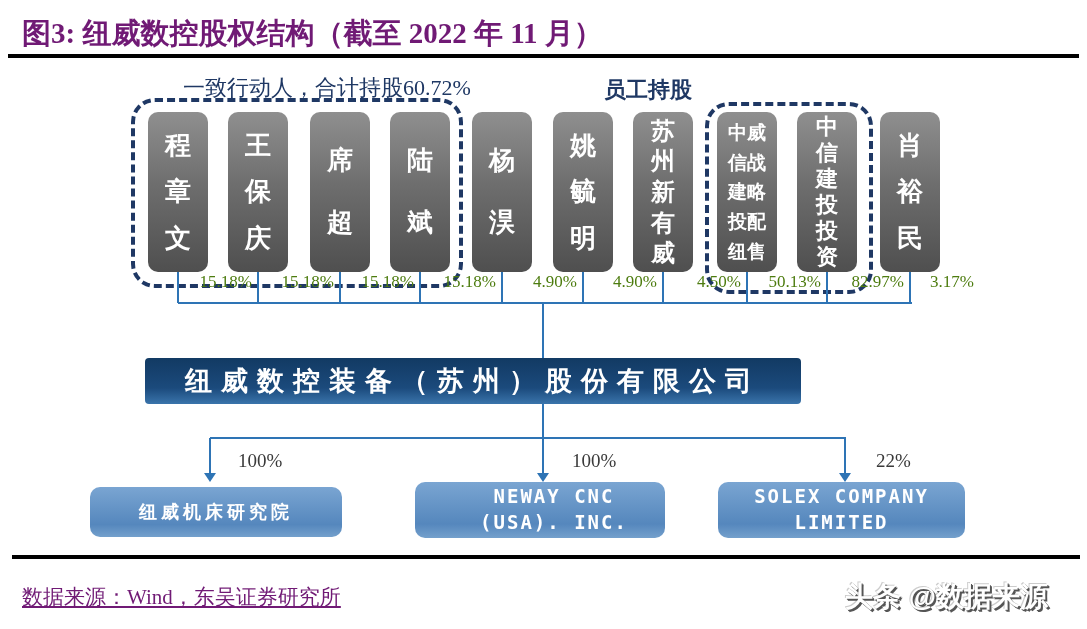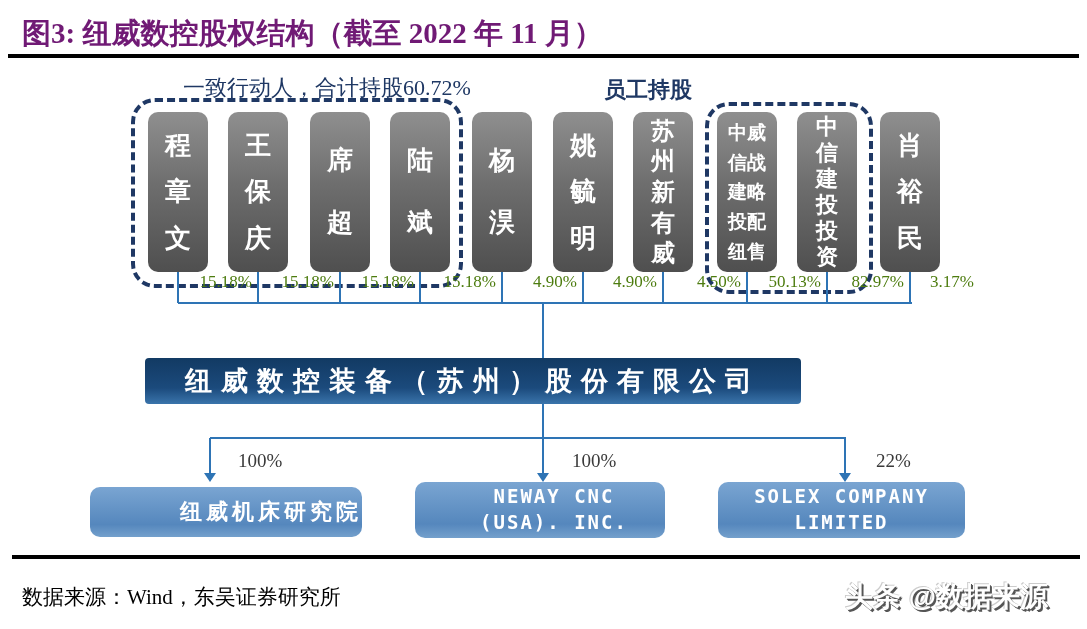--- a/index.html
+++ b/index.html
@@ -73,32 +73,32 @@
     color:#ffffff; font-size:27px; font-weight:bold; letter-spacing:9px;
     font-family:"Liberation Serif", serif; white-space:nowrap;
   }
 
   .subbox {
     position:absolute; border-radius:10px;
     background:linear-gradient(180deg,#7aa5d2 0%,#5587bd 75%,#74a0cc 100%);
     display:flex; flex-direction:column; align-items:center; justify-content:center;
     color:#ffffff; font-weight:bold;
   }
-  .sub1 { left:90px; top:487px; width:272px; height:50px;
-          font-size:22px; letter-spacing:4px; font-family:"Liberation Serif", serif;align-items:flex-end; }
+  .sub1 { left:90px; top:487px; width:252px; height:50px;
+          font-size:18px; letter-spacing:4px; font-family:"Liberation Serif", serif; }
   .sub2 { left:415px; top:482px; width:250px; height:56px;
           font-size:19px; letter-spacing:2px; line-height:1.35;
           font-family:"DejaVu Sans Mono", monospace;padding-left:28px; }
   .sub3 { left:718px; top:482px; width:247px; height:56px;
           font-size:19px; letter-spacing:2px; line-height:1.35;
           font-family:"DejaVu Sans Mono", monospace; }
 
   .source {
-    position:absolute; left:22px; top:583px; font-size:21px; color:#000000;
-    font-family:"Liberation Serif", serif; white-space:nowrap;
+    position:absolute; left:22px; top:583px; font-size:21px; color:#701a75;
+    font-family:"Liberation Serif", serif; white-space:nowrap;text-decoration:underline;
   }
   .watermark {
     position:absolute; left:845px; top:578px; font-size:28px; font-weight:bold;
     color:#ffffff; white-space:nowrap;
     font-family:"Liberation Sans", sans-serif;
     text-shadow: 2px 2px 0 #555555, 1px 1px 0 #555555, -1px -1px 0 #cccccc;
   }
 </style>
 </head>
 <body>

